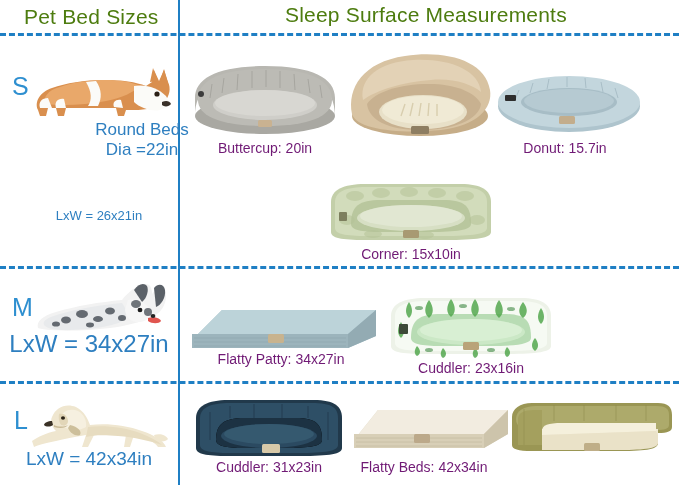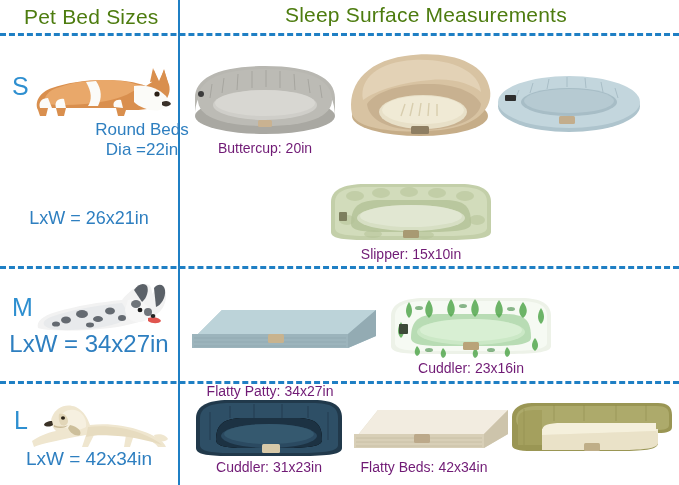--- a/index.html
+++ b/index.html
@@ -62,21 +62,21 @@
 
   
   .ltext {
     position: absolute;
     color: #2e7fc0;
     text-align: center;
     white-space: nowrap;
   }
 
   .lt-round   { left: 0; width: 200px; top: 120px; font-size: 17px; line-height: 20px; margin-left: 42px; }
-  .lt-s-lw    { left: 0; width: 178px; top: 208px; font-size: 18px; }
+  .lt-s-lw    { left: 10px; width: 178px; top: 208px; font-size: 13px; }
   .lt-m-lw    { left: 0; width: 178px; top: 330px; font-size: 24px; }
   .lt-l-lw    { left: 0; width: 178px; top: 448px; font-size: 19px; }
 
   
   .cap {
     position: absolute;
     color: #701a75;
     font-size: 14px;
     text-align: right;
     white-space: nowrap;
@@ -187,20 +187,21 @@
           <path d="M54,17 L52,27"></path>
         <path d="M72,15 L72,25"></path>
           <path d="M90,16 L91,26"></path>
           <path d="M106,20 L108,30"></path>
         <path d="M120,26 L123,36"></path>
       </g>
       <rect x="64" y="54" width="16" height="8" rx="1.5" fill="#c3ad8c"></rect>
       <rect x="10" y="33" width="11" height="6" rx="1" fill="#2e2e2e"></rect>
     </svg>
   </div>
+  <div class="cap" style="left:565px; top:140px;">Donut: 15.7in</div>
 
   <div class="prod" style="left:325px; top:172px;">
     <svg width="172" height="72" viewBox="0 0 172 72">
       <path d="M6,60 L6,30 C6,18 18,12 40,12 L136,12 C156,12 166,18 166,30 L166,60 C166,66 152,68 120,68 L40,68 C16,68 6,66 6,60 Z" fill="#c3cfa9"></path>
       <path d="M10,56 L10,30 C10,20 20,15 42,15 L134,15 C154,15 162,20 162,30 L162,56 C162,62 148,64 118,64 L42,64 C20,64 10,62 10,56 Z" fill="#d2dcbb"></path>
       <path d="M26,52 C26,34 34,28 56,28 L118,28 C140,28 146,34 146,52 C146,58 132,60 104,60 L56,60 C36,60 26,58 26,52 Z" fill="#b9c79e"></path>
       <ellipse cx="86" cy="46" rx="54" ry="13" fill="#d7dfc4"></ellipse>
       <ellipse cx="86" cy="44" rx="51" ry="11" fill="#e1e7d2"></ellipse>
       <g fill="#b5c398" opacity=".55">
         <ellipse cx="30" cy="24" rx="9" ry="5"></ellipse>
@@ -210,21 +211,21 @@
         <ellipse cx="140" cy="24" rx="9" ry="5"></ellipse>
         <ellipse cx="22" cy="48" rx="8" ry="5"></ellipse>
           <ellipse cx="152" cy="48" rx="8" ry="5"></ellipse>
         <ellipse cx="48" cy="62" rx="9" ry="4"></ellipse>
           <ellipse cx="100" cy="63" rx="9" ry="4"></ellipse>
       </g>
       <rect x="78" y="58" width="16" height="8" rx="1.5" fill="#a89a72"></rect>
       <rect x="14" y="40" width="8" height="9" rx="1" fill="#7d7f5e"></rect>
     </svg>
   </div>
-  <div class="cap" style="left:411px; top:246px;">Slipper: 15x10in</div>
+  <div class="cap" style="left:411px; top:246px;">Corner: 15x10in</div>
 
   <div class="size-letter sl-m">M</div>
 
   <div class="dog" style="left:30px; top:278px;">
     <svg width="140" height="62" viewBox="0 0 140 62">
       <path d="M8,50 C6,44 12,38 26,34 C46,28 70,24 92,22 C98,14 108,6 116,6 C120,6 122,10 122,16 L128,8 C132,6 136,10 136,18 C136,28 130,36 120,40 C110,44 96,48 80,50 C56,53 22,54 8,50 Z" fill="#f2f2f2"></path>
       <path d="M14,47 C12,43 18,39 30,36 C50,30 72,27 92,25 C96,30 98,36 94,42 C86,48 60,52 36,52 C24,52 16,50 14,47 Z" fill="#e8eaec"></path>
       <g fill="#4e545c" opacity=".85">
         <ellipse cx="36" cy="42" rx="5" ry="3.5"></ellipse>
           <ellipse cx="52" cy="36" rx="6" ry="4"></ellipse>
@@ -255,21 +256,21 @@
       <path d="M2,34 L158,34 L158,48 L2,48 Z" fill="#9cb4bc"></path>
       <path d="M158,34 L186,10 L186,36 L158,48 Z" fill="#93abb3"></path>
       <g stroke="#8ba3ab" stroke-width="1" opacity=".6">
         <path d="M4,38 L156,38"></path>
           <path d="M4,42 L156,42"></path>
           <path d="M4,46 L156,46"></path>
       </g>
       <rect x="78" y="34" width="16" height="9" rx="1.5" fill="#c8b38e"></rect>
     </svg>
   </div>
-  <div class="cap" style="left:270px; top:351px;margin-top:32px;">Flatty Patty: 34x27in</div>
+  <div class="cap" style="left:281px; top:351px;">Flatty Patty: 34x27in</div>
 
   <div class="prod" style="left:385px; top:288px;">
     <svg width="172" height="72" viewBox="0 0 172 72">
       <path d="M6,58 L6,28 C6,16 18,10 40,10 L136,10 C156,10 166,16 166,28 L166,58 C166,64 152,66 120,66 L40,66 C16,66 6,64 6,58 Z" fill="#edf2e8"></path>
       <path d="M10,55 L10,28 C10,18 20,13 42,13 L134,13 C154,13 162,18 162,28 L162,55 C162,61 148,63 118,63 L42,63 C20,63 10,61 10,55 Z" fill="#f6faf3"></path>
       <path d="M26,50 C26,32 34,26 56,26 L118,26 C140,26 146,32 146,50 C146,56 132,58 104,58 L56,58 C36,58 26,56 26,50 Z" fill="#b8dcb4"></path>
       <ellipse cx="86" cy="44" rx="54" ry="13" fill="#cbe8c6"></ellipse>
       <ellipse cx="86" cy="42" rx="51" ry="11" fill="#d8efd3"></ellipse>
       <g fill="#54a84f" opacity=".85">
         <path d="M24,14 C28,20 28,26 24,30 C20,26 20,20 24,14 Z"></path>

